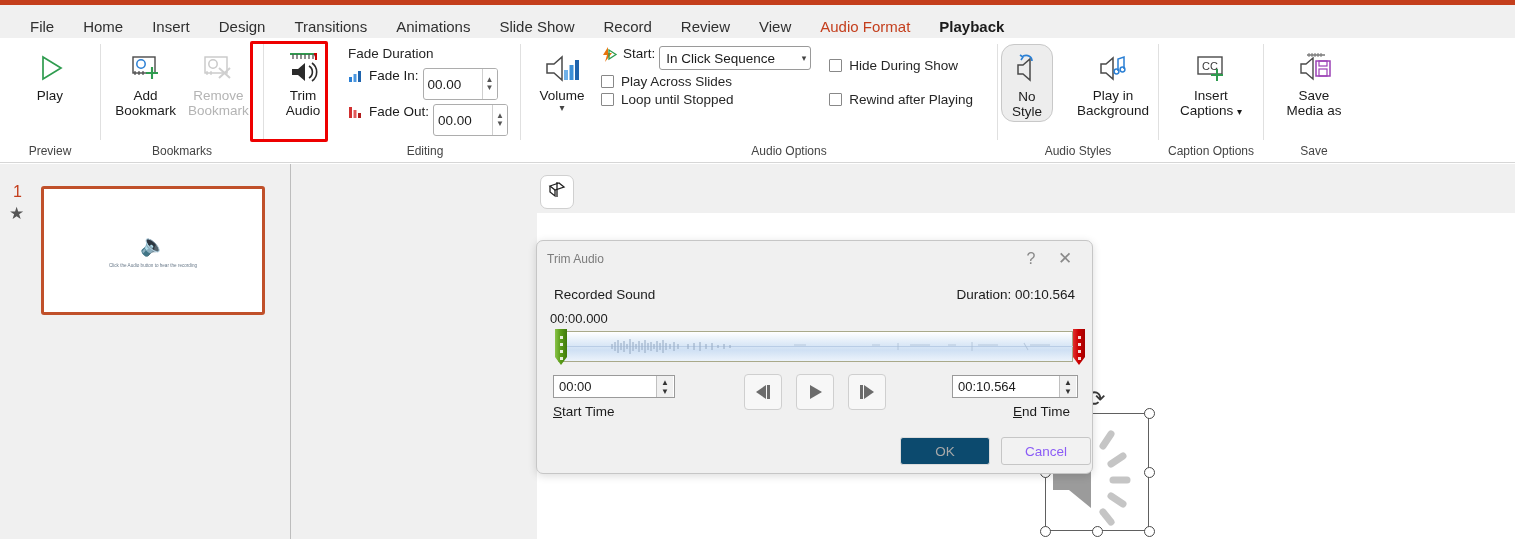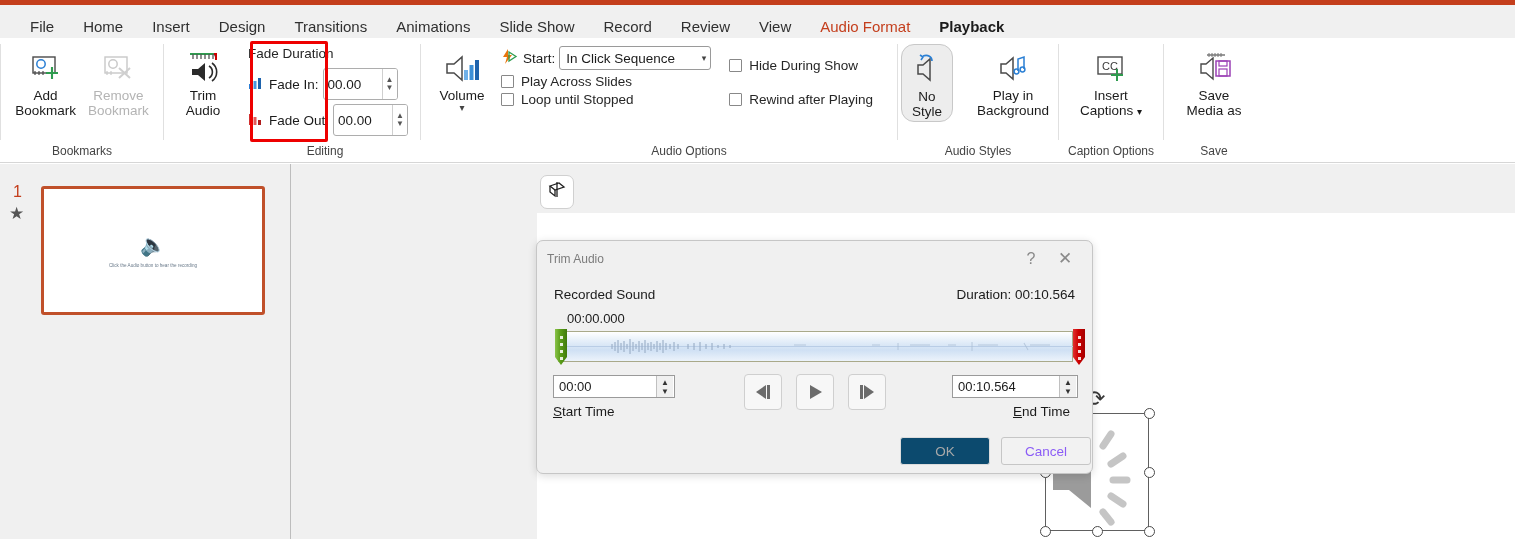--- a/index.html
+++ b/index.html
@@ -51,21 +51,21 @@
   .bigbtn .ico { height:40px; display:flex; align-items:center; justify-content:center; }
   .bigbtn .lbl { font-size:13.5px; line-height:15px; text-align:center; color:#1b1b1b; }
   .bigbtn.disabled .lbl { color:#b4b4b4; }
   .bigbtn.sel { background:#ededed; border:1px solid #c8c8c8; border-radius:13px; }
 
   .redbox {
     position:absolute; border:3px solid #ee0000; border-radius:2px; pointer-events:none;
   }
 
   
-  .fieldrow { display:flex; align-items:center; gap:4px; margin-bottom:4px; font-size:13.5px; }
+  .fieldrow { display:flex; align-items:flex-start; gap:4px; margin-bottom:4px; font-size:13.5px; }
   .flabel { font-size:13.5px; color:#1b1b1b; }
   .spin {
     display:flex; align-items:stretch; border:1px solid #adadad; border-radius:3px;
     background:#fff; height:32px; overflow:hidden;
   }
   .spin input {
     border:0; outline:0; font-family:"Liberation Sans", sans-serif; font-size:13.5px;
     padding:0 4px; width:58px; background:transparent; color:#1b1b1b;
   }
   .spin .arrows {
@@ -129,21 +129,21 @@
     display:flex; align-items:center; padding:0 10px 0 10px;
   }
   .dlg-title .t { font-size:12px; color:#7c7c7c; flex:1; }
   .dlg-title .b { width:34px; text-align:center; font-size:16px; color:#8a8a8a; }
   .dlg-title .b.x { font-size:17px; }
 
   .dlg-row1 { position:absolute; left:17px; top:46px; right:17px; display:flex; justify-content:space-between; }
   .dlg-row1 .nm { font-size:13.5px; color:#1b1b1b; }
   .dlg-row1 .du { font-size:13.5px; color:#1b1b1b; }
 
-  .tc-label { position:absolute; left:30px; top:70px; font-size:13px; color:#1b1b1b; }
+  .tc-label { position:absolute; left:13px; top:70px; font-size:13px; color:#1b1b1b; }
 
   .wavewrap { position:absolute; left:11px; top:88px; width:535px; height:36px; }
   .wavebox {
     position:absolute; left:10px; top:2px; width:515px; height:31px;
     border:1px solid #a9a98a;
     background:linear-gradient(180deg,#ffffff 0%, #dce9f7 42%, #cfe0f4 62%, #ecf3fb 100%);
   }
   .wave-svg { position:absolute; left:10px; top:2px; }
   .mark-start {
     position:absolute; left:7px; top:0px; width:12px; height:36px;
@@ -208,20 +208,33 @@
     <div class="tab">Slide Show</div>
     <div class="tab">Record</div>
     <div class="tab">Review</div>
     <div class="tab">View</div>
     <div class="tab contextual">Audio Format</div>
     <div class="tab active">Playback</div>
   </div>
 
   <div class="ribbon">
 
+    <div class="rgroup" style="width:100px;">
+      <div class="gbody" style="justify-content:center;">
+        <div class="bigbtn">
+          <div class="ico">
+            <svg width="34" height="34" viewBox="0 0 34 34">
+                <polygon points="10,6 28,17 10,28" fill="none" stroke="#2f9c4f" stroke-width="1.7"></polygon>
+              </svg>
+          </div>
+          <div class="lbl">Play</div>
+        </div>
+      </div>
+      <div class="glabel">Preview</div>
+    </div>
     <div class="gsep"></div>
 
     <div class="rgroup" style="width:162px;">
       <div class="gbody" style="justify-content:center;">
         <div class="bigbtn">
           <div class="ico">
             <svg width="38" height="34" viewBox="0 0 38 34">
               <rect x="6" y="6" width="22" height="16" fill="none" stroke="#4a4a4a" stroke-width="1.4"></rect>
               <circle cx="14" cy="13" r="4.2" fill="none" stroke="#2a7fd4" stroke-width="1.5"></circle>
               <path d="M8 20 L8 24 M12 20 L12 24 M16 20 L16 24" stroke="#4a4a4a" stroke-width="1.2"></path>

